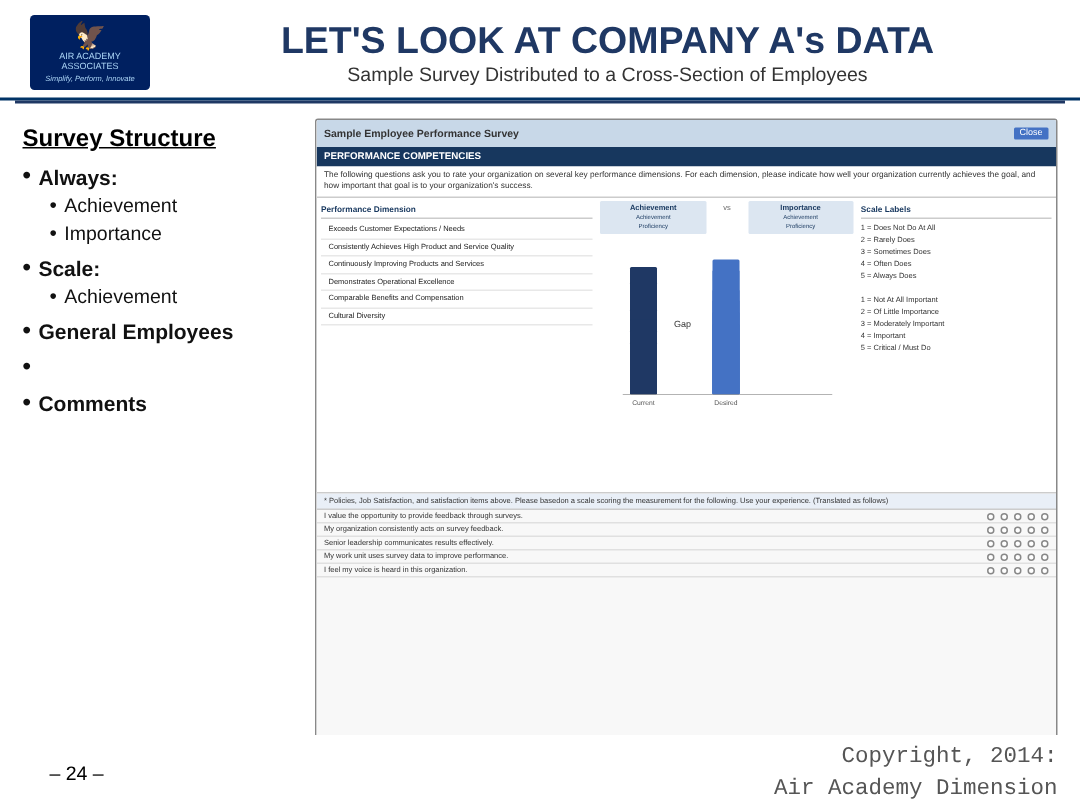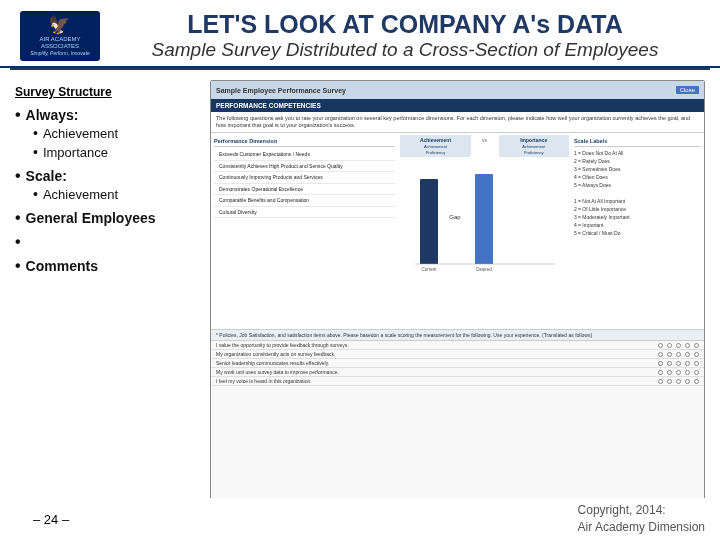--- a/index.html
+++ b/index.html
@@ -47,42 +47,41 @@
     .header-title-area {
       flex: 1;
       text-align: center;
     }
     .header-main-title {
       font-size: 25px;
       font-weight: bold;
       color: #1f3864;
     }
     .header-subtitle {
-      font-size: 19px;
+      font-size: 13px;
       color: #333;
-      font-style: italic;
     }
 
     
     .main-content {
       display: flex;
       padding: 10px 15px;
       height: calc(540px - 90px);
     }
 
     
     .left-panel {
       width: 195px;
       flex-shrink: 0;
       padding-right: 10px;
       padding-top: 5px;
     }
 
     .survey-structure-title {
-      font-size: 12px;
+      font-size: 16px;
       font-weight: bold;
       color: #000;
       text-decoration: underline;
       margin-bottom: 8px;
     }
 
     .bullet-list {
       list-style: none;
       padding: 0;
     }
@@ -216,23 +215,25 @@
       background: #fff;
     }
 
     .footer-page {
       font-size: 13px;
       color: #000000;
       margin-left: 18px;
     }
 
     .footer-copyright {
-      font-size: 12px;
+      font-size: 15px;
       color: #555;
+      text-align: right;
       line-height: 1.4;
+      font-family: Liberation Mono, monospace;
     }
 
     
     .survey-question-row {
       display: flex;
       align-items: center;
       padding: 2px 5px;
       border-bottom: 1px solid #e8e8e8;
     }
 

